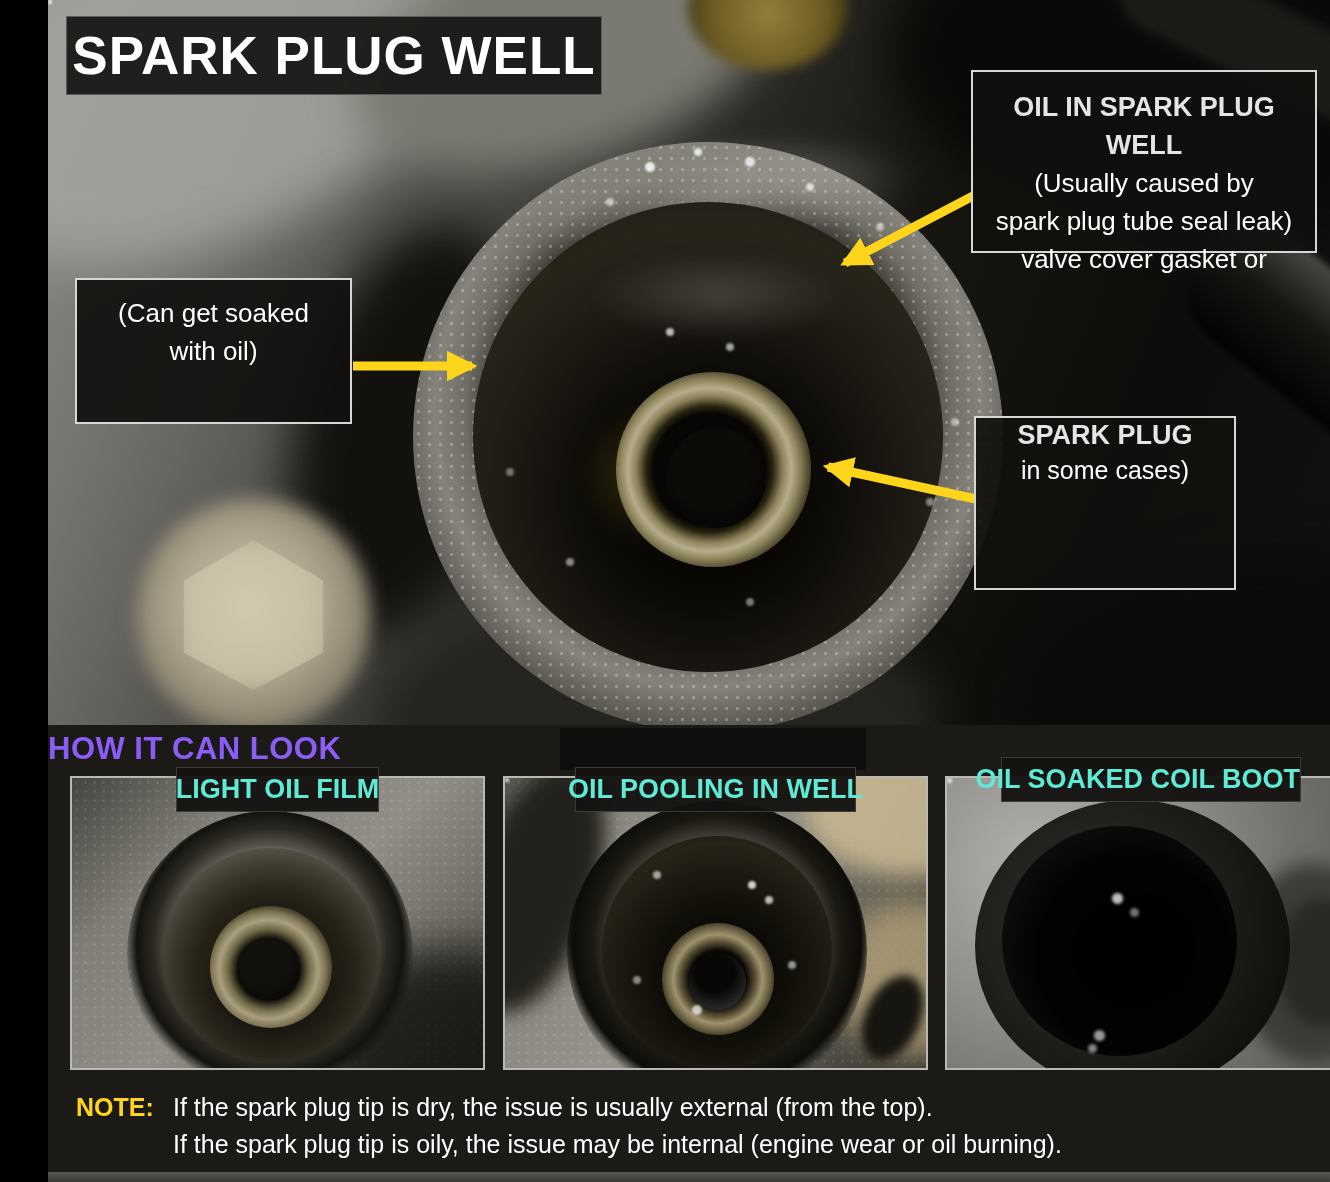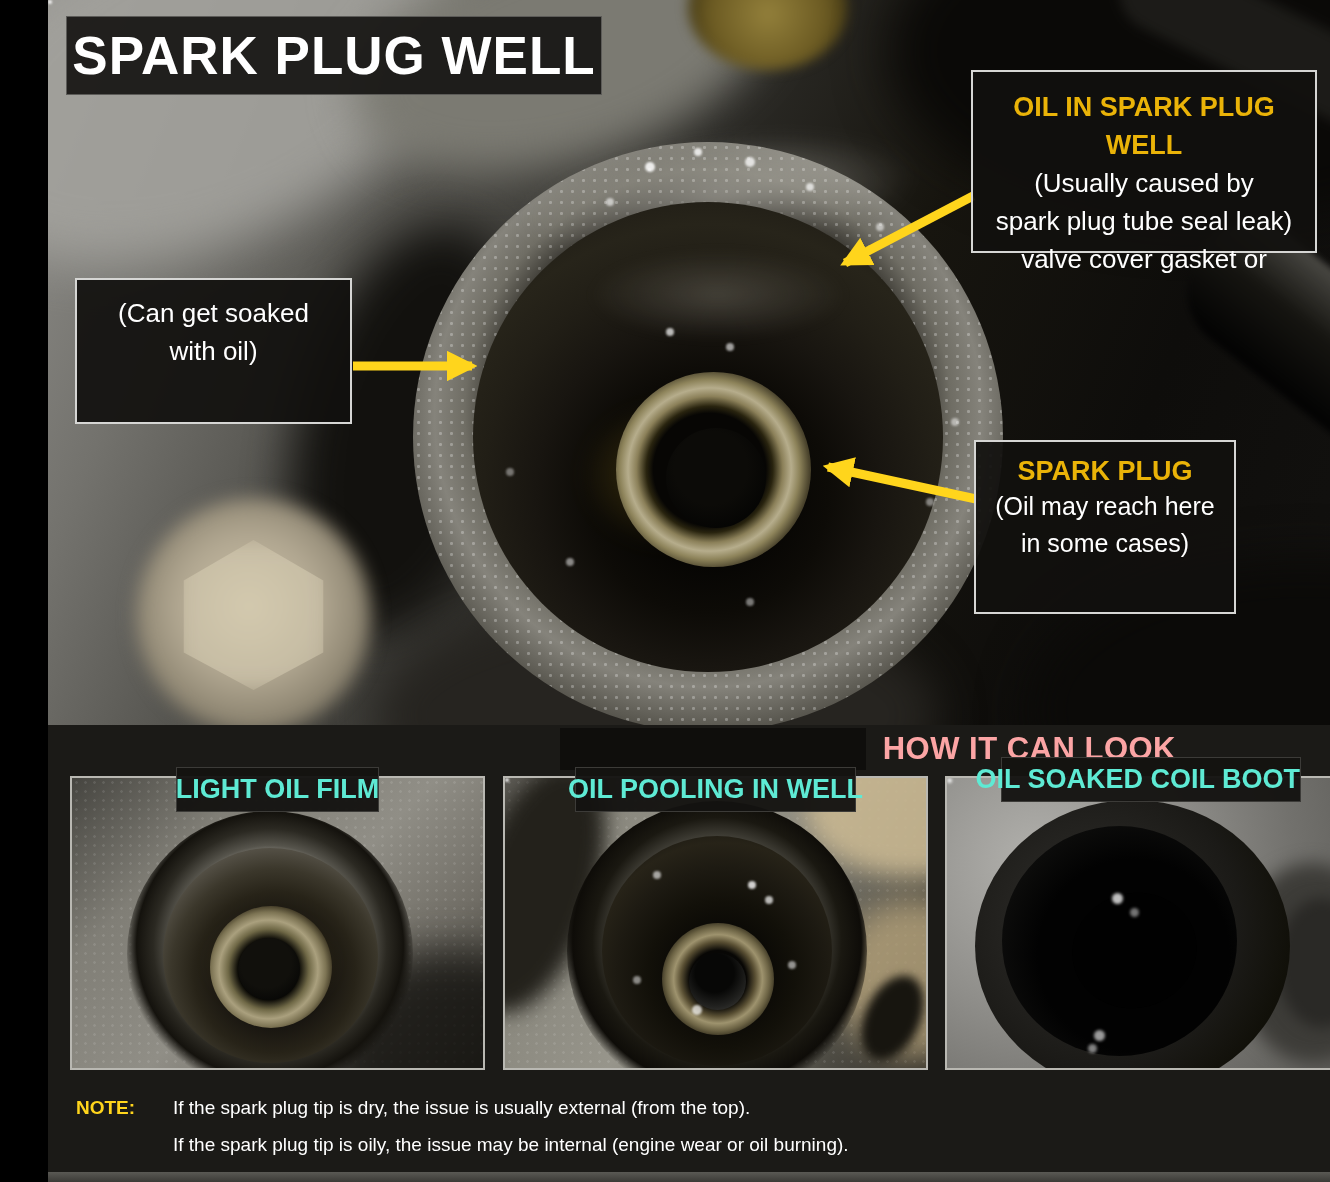--- a/index.html
+++ b/index.html
@@ -51,35 +51,35 @@
       700px 160px 0 3px rgba(255,255,255,.75),760px 185px 0 2px rgba(255,255,255,.7),
       560px 200px 0 2px rgba(255,255,255,.6),830px 225px 0 2px rgba(255,255,255,.55),
       620px 330px 0 2px rgba(255,255,255,.7),680px 345px 0 2px rgba(255,255,255,.6),
       905px 420px 0 2px rgba(255,255,255,.5),880px 500px 0 2px rgba(255,255,255,.45),
       520px 560px 0 2px rgba(255,255,255,.5),700px 600px 0 2px rgba(255,255,255,.45),
       460px 470px 0 2px rgba(255,255,255,.4);}
   .arrows{position:absolute;left:0;top:0;width:1330px;height:725px;}
   
   .callout{position:absolute;background:rgba(17,16,14,.93);border:2px solid #d6d6d4;
     color:#fff;text-align:center;box-sizing:border-box;}
-  .callout .head{color:#eab308;font-weight:bold;}
+  .callout .head{color:#e5e5e5;font-weight:bold;}
   .title-box{position:absolute;left:18px;top:16px;width:536px;height:79px;
     background:rgba(24,23,21,.94);border:1px solid #5c5b58;box-sizing:border-box;
     display:flex;align-items:center;justify-content:center;}
   .title-box span{color:#fff;font-weight:800;font-size:53px;letter-spacing:1px;white-space:nowrap;}
   .co-oil{left:923px;top:70px;width:346px;height:183px;padding-top:16px;font-size:26px;line-height:38px;}
   .co-oil .head{font-size:27px;}
   .co-boot{left:27px;top:278px;width:277px;height:146px;padding-top:14px;font-size:26px;line-height:38px;}
   .co-boot .head{font-size:25px;}
-  .co-thread{left:926px;top:440px;width:262px;height:174px;padding-top:12px;font-size:25px;line-height:37px;}
+  .co-thread{left:926px;top:416px;width:262px;height:174px;font-size:25px;line-height:37px;}
   .co-thread .head{font-size:27px;line-height:34px;}
   
   .bottom{position:absolute;left:0;top:725px;width:1330px;height:457px;background:#1b1a17;}
   .how-bar{position:absolute;left:512px;top:3px;width:306px;height:42px;background:#0f0e0c;}
-  .how-title{position:absolute;left:0;top:6px;width:1128px;text-align:right;color:#fca5a5;font-weight:bold;font-size:31px;letter-spacing:.5px;}
+  .how-title{position:absolute;left:0;top:6px;width:1128px;text-align:left;color:#8b5cf6;font-weight:bold;font-size:31px;letter-spacing:.5px;}
   .panel{position:absolute;top:51px;height:294px;border:2px solid #b9b8b2;box-sizing:border-box;overflow:hidden;}
   .p1{left:22px;width:415px;background:linear-gradient(135deg,#45443f 0%,#807e76 26%,#908e86 52%,#726f67 74%,#3e3c35 100%);}
   .p2{left:455px;width:425px;background:linear-gradient(120deg,#5a5852 0%,#8b897f 24%,#97958b 46%,#7d7b71 62%,#4e4c44 82%,#2f2d27 100%);}
   .p3{left:897px;width:412px;background:radial-gradient(circle at 22% 30%,#b2b1ad 0%,#908f8b 38%,#72716d 68%,#5a5955 100%);}
   .panel .speck{position:absolute;inset:0;background-image:radial-gradient(rgba(255,255,255,.4) 1px,rgba(255,255,255,0) 1.6px);background-size:9px 9px;opacity:.25;}
   .pp{position:absolute;border-radius:50%;}
   
   .p1-rim{left:55px;top:33px;width:286px;height:286px;background:radial-gradient(circle at 50% 47%,rgba(0,0,0,0) 0 44%,#56544c 48%,#2b2922 56%,#14120d 64%,rgba(0,0,0,0) 70%);}
   .p1-int{left:91px;top:70px;width:215px;height:215px;background:radial-gradient(circle at 52% 58%,#0b0a06 0 14%,#181510 32%,#272318 48%,#3b372b 62%,#575349 76%,#6f6b61 86%,rgba(0,0,0,0) 93%);}
   .p1-oil{left:130px;top:130px;width:140px;height:110px;background:radial-gradient(ellipse,#6e5d20,rgba(110,93,32,0) 70%);opacity:.55;filter:blur(6px);}
@@ -103,21 +103,21 @@
   .p3-hole{left:125px;top:115px;width:125px;height:115px;background:#010101;transform:rotate(-15deg);}
   .p3-glint{position:absolute;left:0;top:0;width:5px;height:5px;border-radius:50%;background:rgba(255,255,255,.85);filter:blur(1.5px);
     box-shadow:168px 118px 0 3px rgba(255,255,255,.75),150px 255px 0 3px rgba(255,255,255,.6),143px 268px 0 2px rgba(255,255,255,.5),185px 132px 0 2px rgba(230,230,230,.5);}
   .p3-att{left:290px;top:85px;width:150px;height:200px;background:#3d3c38;filter:blur(9px);}
   .p3-att2{left:330px;top:120px;width:90px;height:130px;background:#2a2926;filter:blur(7px);}
   .plabel{position:absolute;top:-9px;height:45px;background:rgba(20,19,17,.96);border:1px solid #3c3b38;box-sizing:border-box;
     display:flex;align-items:center;justify-content:center;color:#5eead4;font-weight:bold;font-size:27px;white-space:nowrap;z-index:5;}
   .pl1{left:128px;top:42px;width:203px;}
   .pl2{left:527px;top:42px;width:281px;}
   .pl3{left:953px;top:32px;width:300px;justify-content:flex-end;}
-  .note{position:absolute;left:28px;top:364px;font-size:19px;line-height:37px;color:#fff;}
+  .note{position:absolute;left:28px;top:364px;font-size:25px;line-height:37px;color:#fff;}
   .note .nlabel{color:#ffd51c;font-weight:bold;}
   .note-row{display:flex;}
   .note-row .ind{width:97px;flex:0 0 97px;}
   .bottom-bar{position:absolute;left:0;top:447px;width:1330px;height:10px;background:linear-gradient(180deg,#5a5954 0%,#3b3a36 100%);}
 </style>
 </head>
 <body>
 
 <div class="stage">
 
@@ -166,21 +166,20 @@
       <div>valve cover gasket or</div>
     </div>
 
     <div class="callout co-boot">
       <div>(Can get soaked</div>
       <div>with oil)</div>
     </div>
 
     <div class="callout co-thread">
       <div class="head">SPARK PLUG</div>
-      <div>(Oil may reach here</div>
       <div>in some cases)</div>
     </div>
   </div>
 
   <div class="bottom">
     <div class="how-bar"></div>
     <div class="how-title">HOW IT CAN LOOK</div>
 
     <div class="panel p1">
       <div class="speck"></div>

